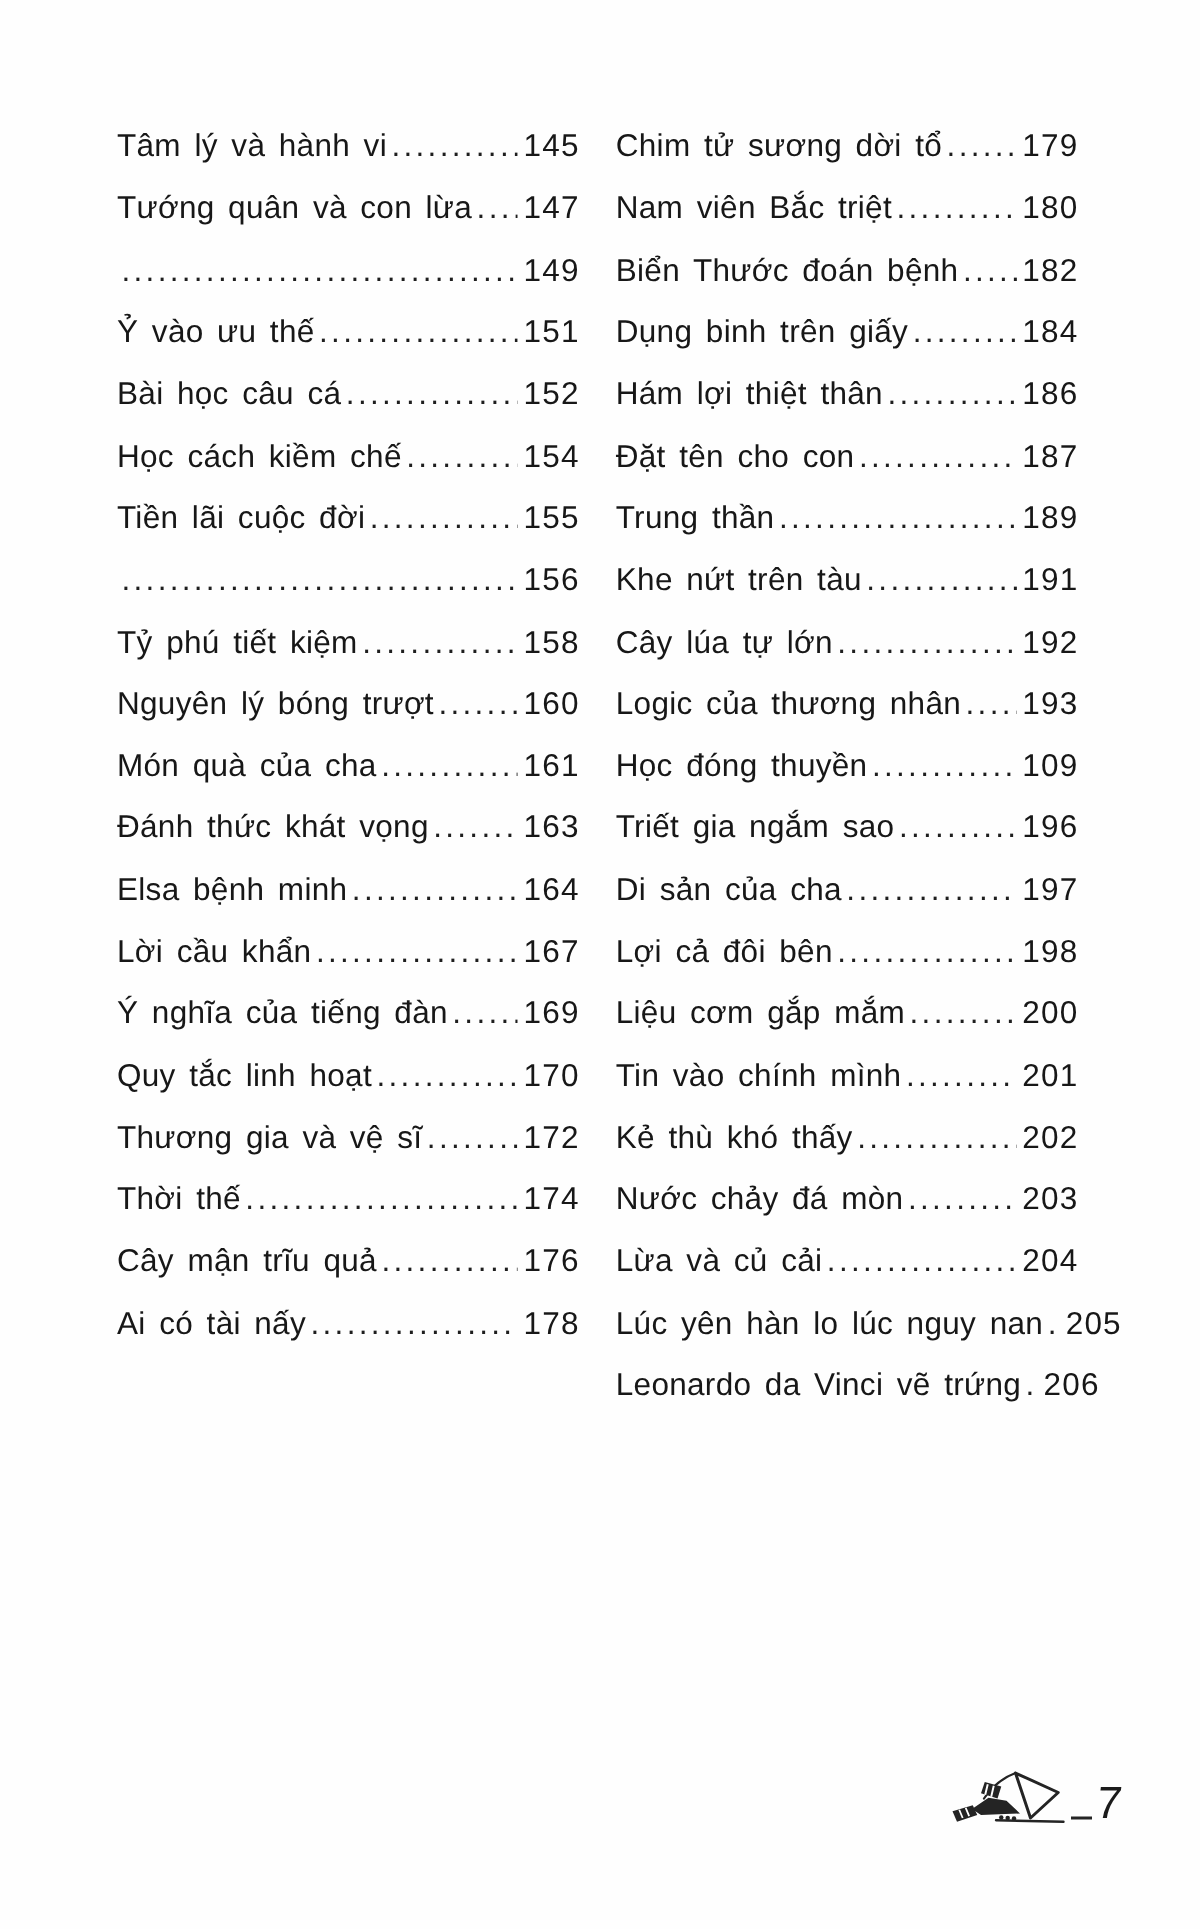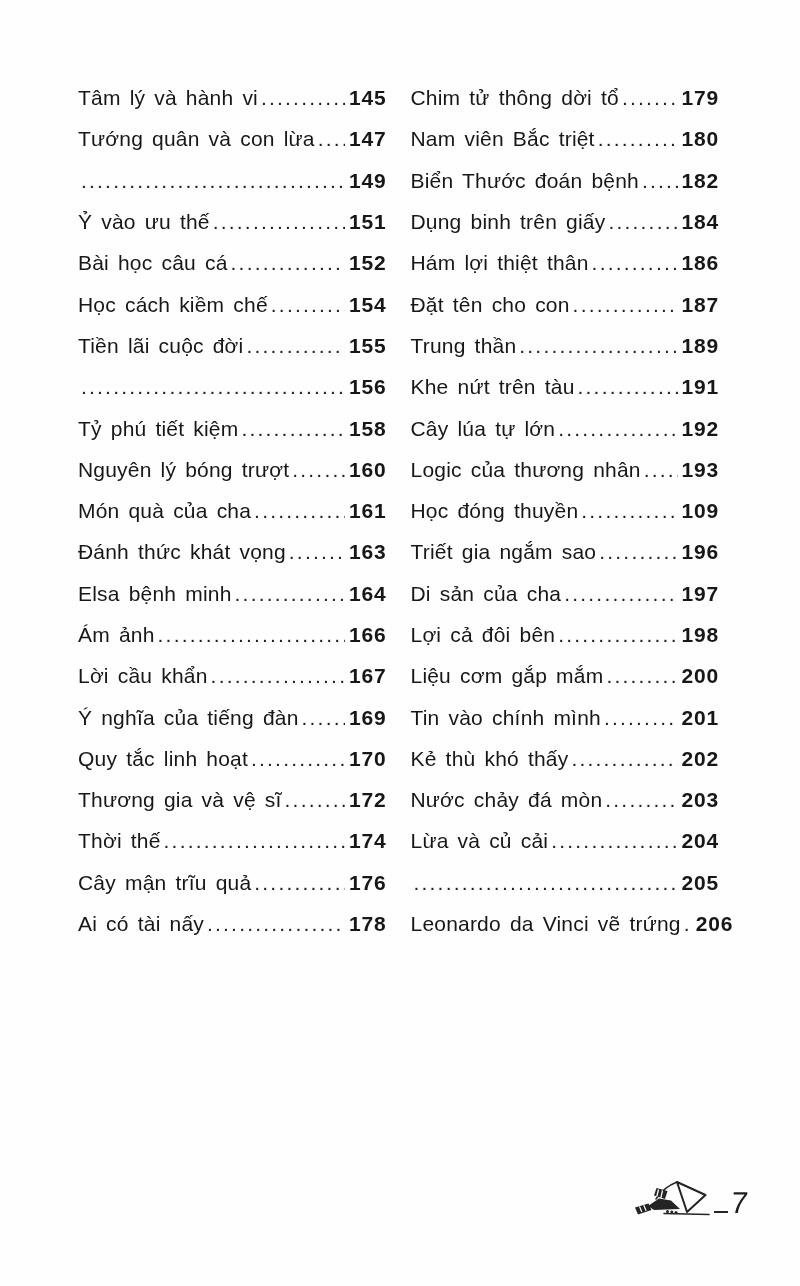--- a/index.html
+++ b/index.html
@@ -61,21 +61,20 @@
     letter-spacing: 2.2px;
     color: #1e1e1e;
   }
   .leader::after {
     content: "................................................................";
   }
   .num {
     flex: 0 0 auto;
     text-align: right;
     letter-spacing: 0.8px;
-    font-weight: bold;
   }
   
   .footer {
     position: absolute;
     left: 633px;
     top: 1155px;
     width: 130px;
     height: 62px;
     display: flex;
     align-items: flex-end;
@@ -175,25 +174,20 @@
     <span class="leader"></span>
     <span class="num">163</span>
   </div>
 
   <div class="row">
     <span class="title">Elsa bệnh minh</span>
     <span class="leader"></span>
     <span class="num">164</span>
   </div>
 
-  <div class="row">
-    <span class="title">Ám ảnh</span>
-    <span class="leader"></span>
-    <span class="num">166</span>
-  </div>
 
   <div class="row">
     <span class="title">Lời cầu khẩn</span>
     <span class="leader"></span>
     <span class="num">167</span>
   </div>
 
   <div class="row">
     <span class="title">Ý nghĩa của tiếng đàn</span>
     <span class="leader"></span>
@@ -226,21 +220,21 @@
 
   <div class="row">
     <span class="title">Ai có tài nấy</span>
     <span class="leader"></span>
     <span class="num">178</span>
   </div>
 </section>
     <div class="divider"></div>
     <section class="col">
   <div class="row">
-    <span class="title">Chim tử thông dời tổ</span>
+    <span class="title">Chim tử sương dời tổ</span>
     <span class="leader"></span>
     <span class="num">179</span>
   </div>
 
   <div class="row">
     <span class="title">Nam viên Bắc triệt</span>
     <span class="leader"></span>
     <span class="num">180</span>
   </div>
 
@@ -340,20 +334,21 @@
     <span class="num">203</span>
   </div>
 
   <div class="row">
     <span class="title">Lừa và củ cải</span>
     <span class="leader"></span>
     <span class="num">204</span>
   </div>
 
   <div class="row">
+    <span class="title">Lúc yên hàn lo lúc nguy nan</span>
     <span class="leader"></span>
     <span class="num">205</span>
   </div>
 
   <div class="row">
     <span class="title">Leonardo da Vinci vẽ trứng</span>
     <span class="leader"></span>
     <span class="num">206</span>
   </div>
 </section>

